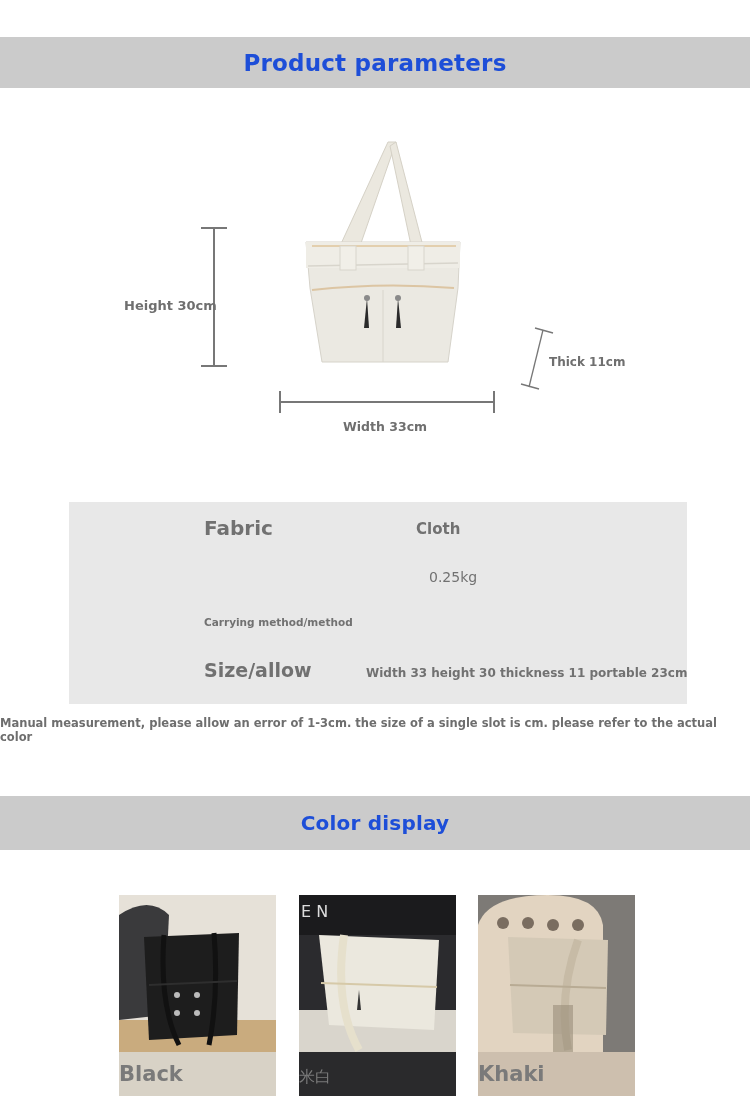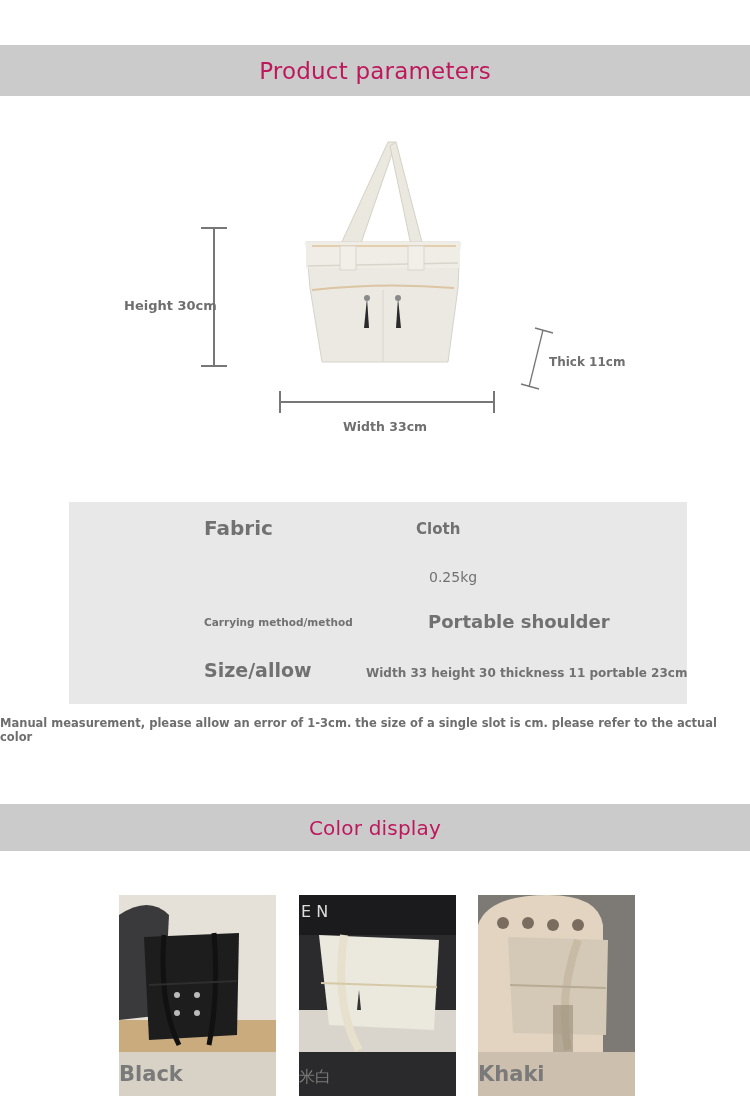--- a/index.html
+++ b/index.html
@@ -1,20 +1,20 @@
 <!DOCTYPE html>
 <html><head>
 <meta charset="utf-8">
 <style>
   * { box-sizing: border-box; margin: 0; padding: 0; }
   html, body { width: 750px; height: 1101px; background: #ffffff; overflow: hidden; }
   body { position: relative; font-family: "DejaVu Sans", "Liberation Sans", sans-serif; color: #767676; }
-  .banner { position: absolute; left: 0; width: 750px; background: #cbcbcb; display: flex; align-items: center; justify-content: center; font-weight: normal; color: #be185d; letter-spacing: 0.2px; margin-top: 8px; }
+  .banner { position: absolute; left: 0; width: 750px; background: #cbcbcb; display: flex; align-items: center; justify-content: center; font-weight: bold; color: #1d4ed8; letter-spacing: 0.2px; }
   .banner-top { top: 37px; height: 51px; font-size: 23px; }
-  .banner-color { top: 796px; height: 47px; font-size: 20px; }
+  .banner-color { top: 796px; height: 54px; font-size: 20px; }
   .abs { position: absolute; }
   .dim-label { font-size: 13px; font-weight: bold; color: #6f6f6f; white-space: nowrap; }
   .line { position: absolute; background: #777; }
   .params-box { position: absolute; left: 69px; top: 502px; width: 618px; height: 202px; background: #e8e8e8; }
   .pl { position: absolute; color: #717171; font-weight: bold; white-space: nowrap; }
   .note { position: absolute; left: 0; top: 716px; width: 750px; font-size: 11.5px; font-weight: bold; color: #6e6e6e; }
   .swatch { position: absolute; top: 895px; width: 157px; height: 201px; overflow: hidden; }
   .swatch-label { position: absolute; top: 1062px; width: 157px; text-align: left; color: #7a7a7a; font-weight: bold; font-size: 21px; }
 </style>
 </head>
@@ -61,21 +61,20 @@
   <div class="abs dim-label" style="left:549px; top:355px; font-size:12px;">Thick 11cm</div>
 </div>
 
 <div class="params-box">
   <div class="pl" style="left:135px; top:14px; font-size:20px;">Fabric</div>
   <div class="pl" style="left:347px; top:18px; font-size:15px;">Cloth</div>
 
   <div class="pl" style="left:360px; top:67px; font-size:14px; font-weight:normal;">0.25kg</div>
 
   <div class="pl" style="left:135px; top:114px; font-size:10.5px;">Carrying method/method</div>
-  <div class="pl" style="left:359px; top:109px; font-size:18px;">Portable shoulder</div>
 
   <div class="pl" style="left:135px; top:157px; font-size:19px;">Size/allow</div>
   <div class="pl" style="left:297px; top:164px; font-size:12px;">Width 33 height 30 thickness 11 portable 23cm</div>
 </div>
 
 <div class="note">Manual measurement, please allow an error of 1-3cm. the size of a single slot is cm. please refer to the actual color</div>
 
 <div class="banner banner-color">
   <span>Color display</span>
 </div>

